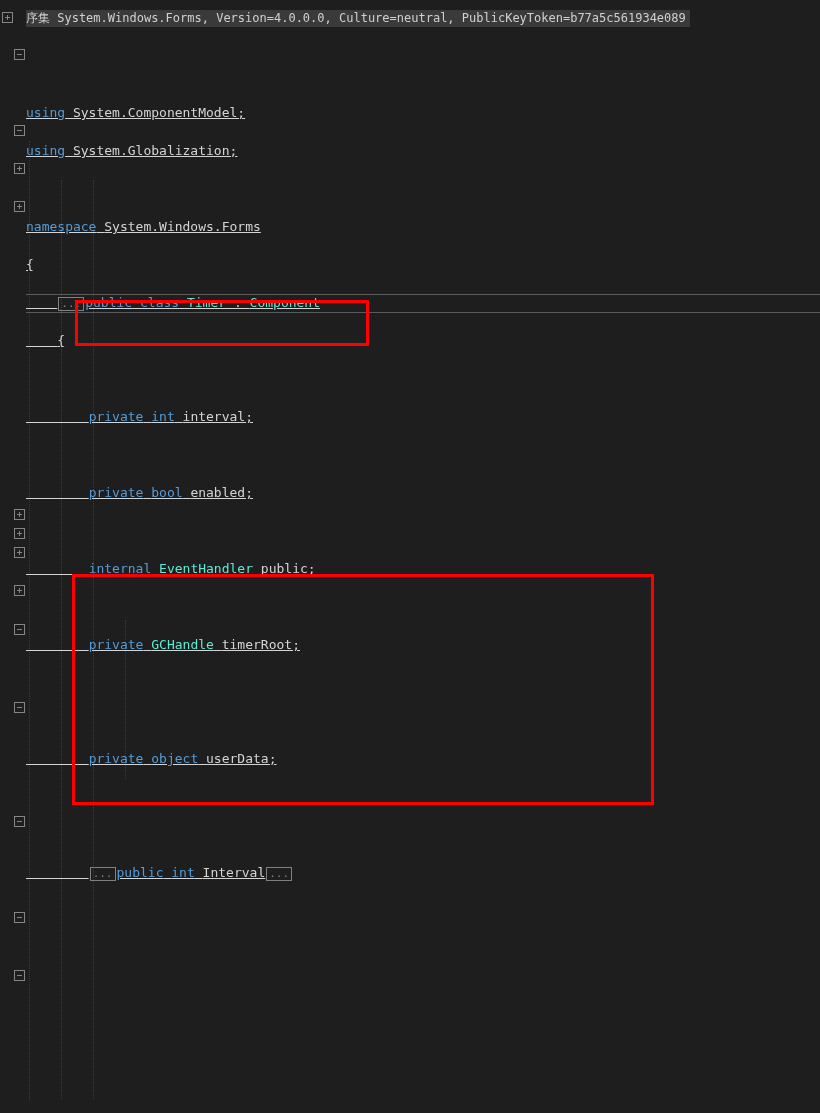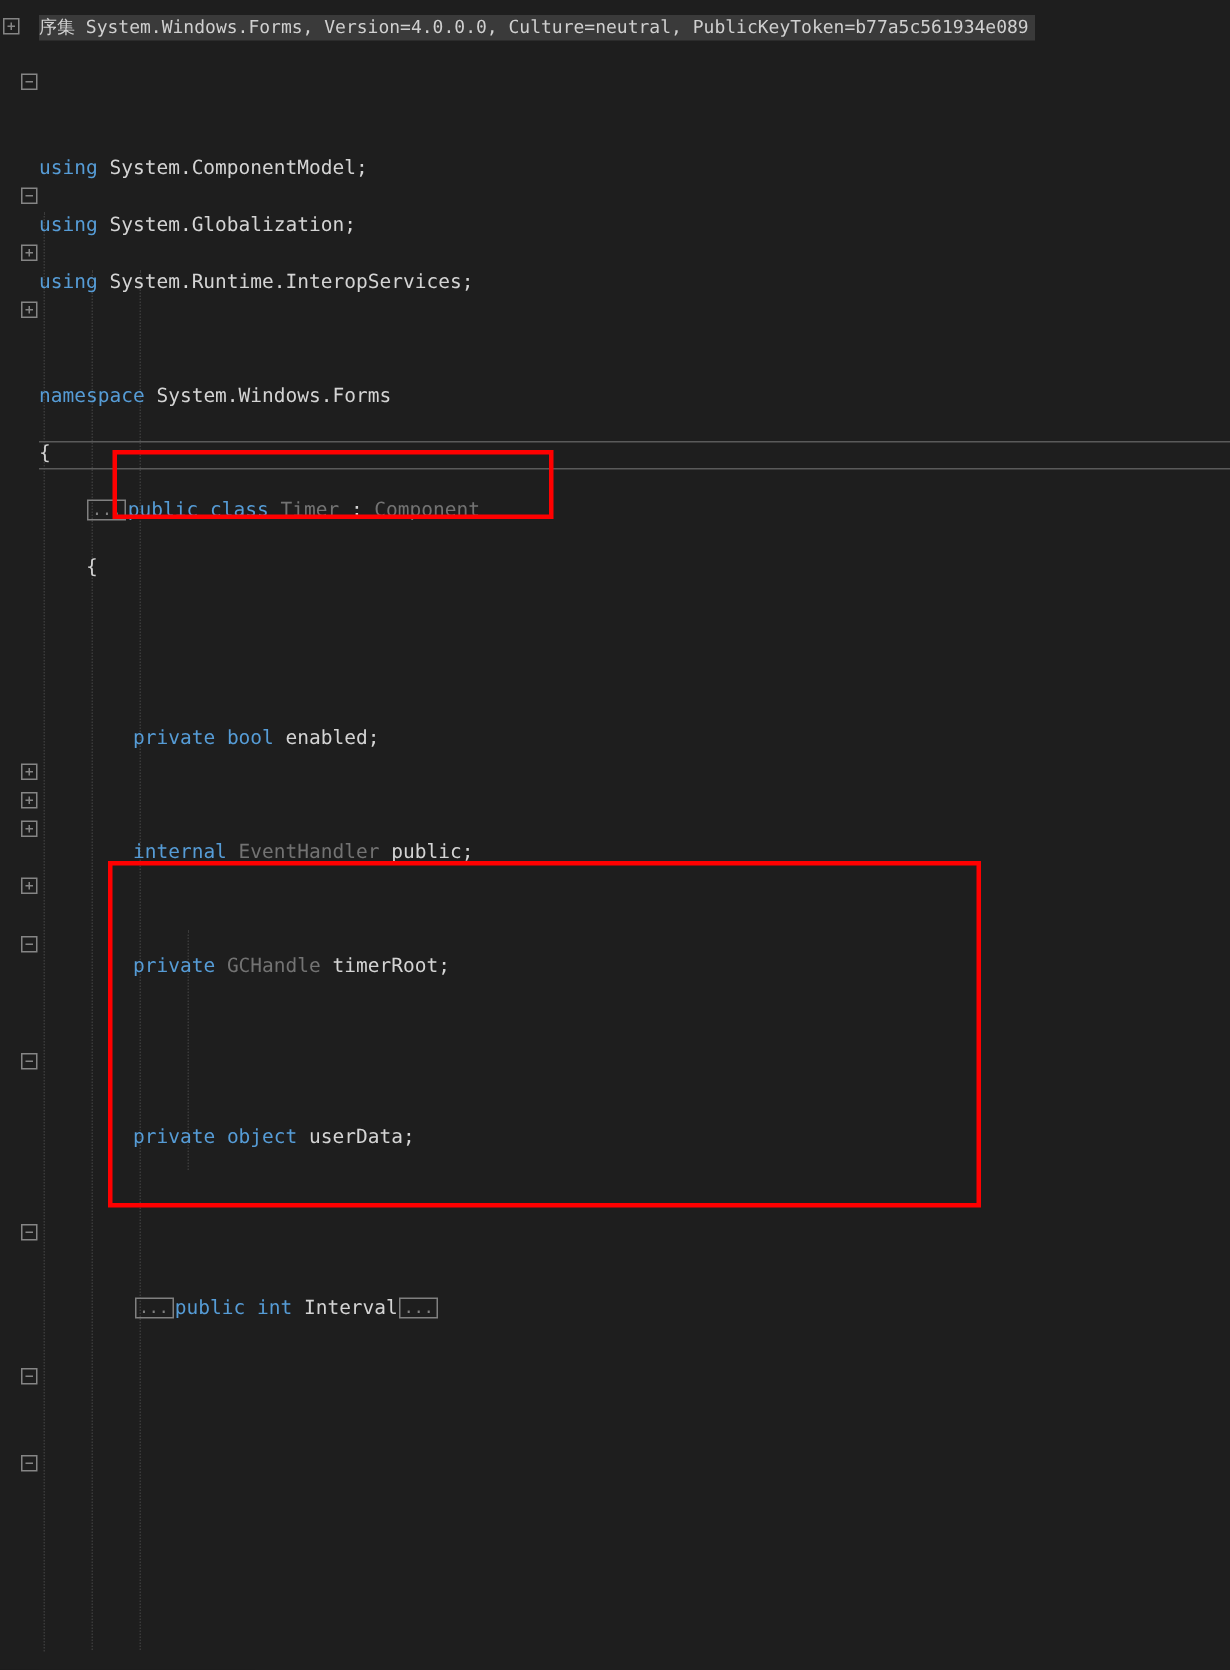--- a/index.html
+++ b/index.html
@@ -4,23 +4,23 @@
 <style>
   html,body{margin:0;padding:0;background:#1e1e1e;color:#d4d4d4;font-family:Consolas,Menlo,monospace;font-size:13px;line-height:19px;width:820px;}
   .editor{position:relative;width:820px;height:1113px;overflow:hidden;background:#1e1e1e;}
   .gutter{position:absolute;left:0;top:0;width:26px;height:100%;background:#1e1e1e;z-index:5;}
   .glyph{position:absolute;left:14px;width:11px;height:11px;border:1px solid #858585;background:#1e1e1e;box-sizing:border-box;cursor:pointer;}
   .glyph::before,.glyph::after{content:"";position:absolute;background:#858585;}
   .glyph.minus::before{left:2px;top:4px;width:5px;height:1px;}
   .glyph.plus::before{left:2px;top:4px;width:5px;height:1px;}
   .glyph.plus::after{left:4px;top:2px;width:1px;height:5px;}
   .code{position:absolute;left:26px;top:0;white-space:pre;}
-  .line{height:19px;}
+  .line{height:19px;text-decoration:underline;}
   .c-key{color:#569cd6;}
-  .c-type{color:#737373;}
+  .c-type{color:#5eead4;}
   .c-plain{color:#d4d4d4;}
   .fold-box{display:inline-block;border:1px solid #808080;color:#808080;padding:0 2px;font-size:11px;line-height:11px;height:12px;vertical-align:middle;margin:0 1px;cursor:pointer;}
   .caret-line{position:absolute;left:26px;right:0;height:19px;border-top:1px solid #5a5a5a;border-bottom:1px solid #5a5a5a;box-sizing:border-box;pointer-events:none;z-index:1;}
   .hl{position:absolute;border:3px solid #f00;z-index:2;pointer-events:none;}
   .vline{position:absolute;width:0;border-left:1px dotted #3a3a3a;z-index:0;}
   .topbar{position:absolute;left:10px;top:10px;height:17px;background:#3a3a3a;color:#d0d0d0;padding:0 4px;font-size:12px;line-height:17px;z-index:3;}
 </style>
 </head>
 <body>
 
@@ -53,27 +53,27 @@
     <div class="glyph minus" style="top:816px;"></div>
     <div class="glyph minus" style="top:912px;"></div>
     <div class="glyph minus" style="top:970px;"></div>
   </div>
 
   <div class="code" style="top:8px;">
 <div class="line"></div>
 <div class="line"></div>
 <div class="line"><span class="c-key">using</span> <span class="c-plain">System.ComponentModel;</span></div>
 <div class="line"><span class="c-key">using</span> <span class="c-plain">System.Globalization;</span></div>
-<div class="line"><span class="c-key">using</span> <span class="c-plain">System.Runtime.InteropServices;</span></div>
 <div class="line"></div>
 <div class="line"><span class="c-key">namespace</span> <span class="c-plain">System.Windows.Forms</span></div>
 <div class="line"><span class="c-plain">{</span></div>
 <div class="line">    <span class="fold-box">...</span><span class="c-key">public</span> <span class="c-key">class</span> <span class="c-type">Timer</span><span class="c-plain"> : </span><span class="c-type">Component</span></div>
 <div class="line">    <span class="c-plain">{</span></div>
 <div class="line"></div>
+<div class="line">        <span class="c-key">private</span> <span class="c-key">int</span> <span class="c-plain">interval;</span></div>
 <div class="line"></div>
 <div class="line">        <span class="c-key">private</span> <span class="c-key">bool</span> <span class="c-plain">enabled;</span></div>
 <div class="line"></div>
 <div class="line">        <span class="c-key">internal</span> <span class="c-type">EventHandler</span> <span class="c-plain">public;</span></div>
 <div class="line"></div>
 <div class="line">        <span class="c-key">private</span> <span class="c-type">GCHandle</span> <span class="c-plain">timerRoot;</span></div>
 <div class="line"></div>
 <div class="line"></div>
 <div class="line">        <span class="c-key">private</span> <span class="c-key">object</span> <span class="c-plain">userData;</span></div>
 <div class="line"></div>

